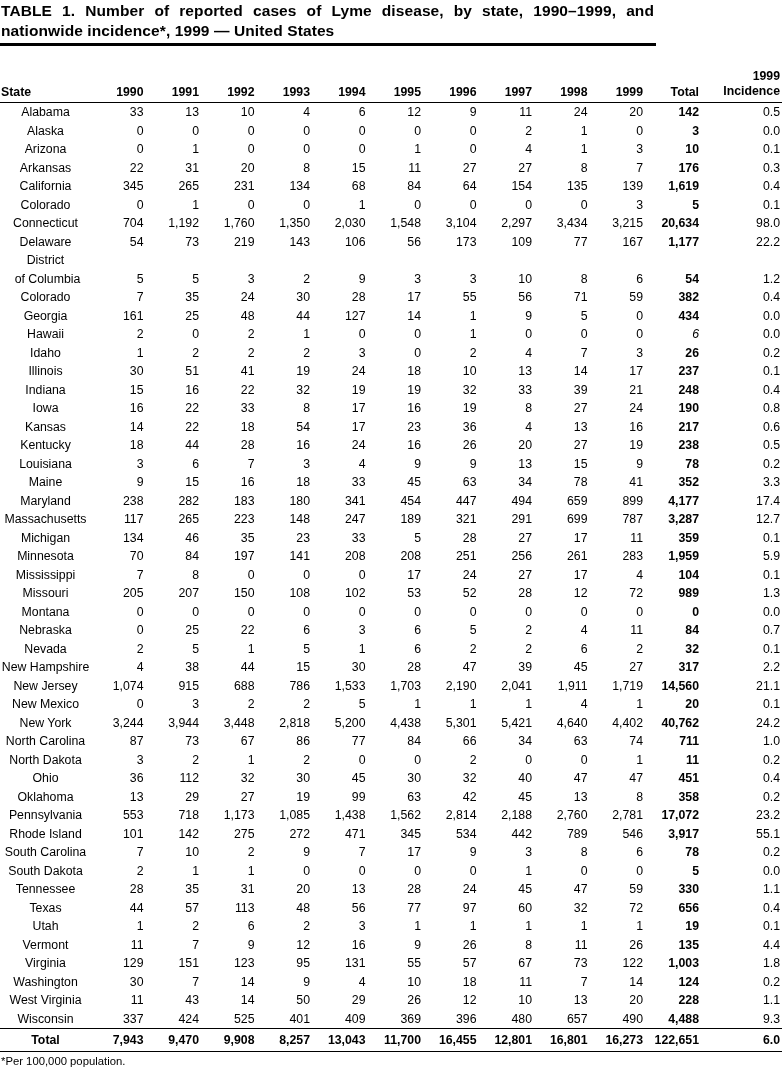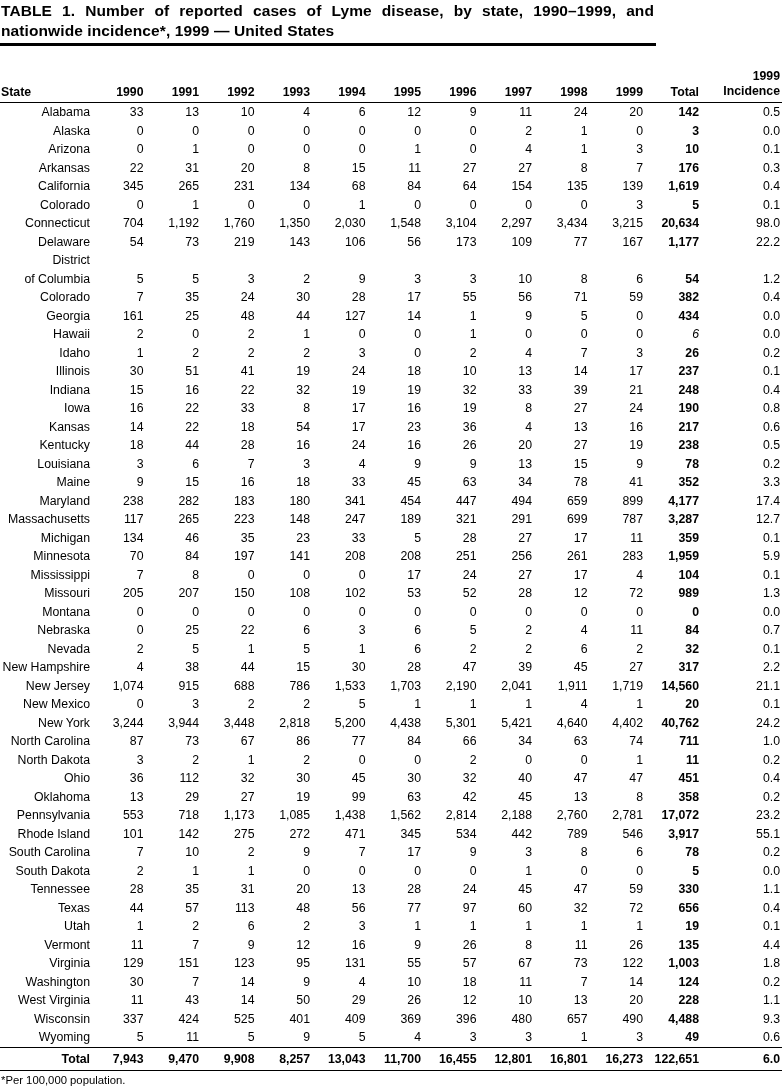--- a/index.html
+++ b/index.html
@@ -37,21 +37,21 @@
 
   .num { text-align: right; padding-right: 2px; }
 
   tbody td {
     vertical-align: bottom;
     line-height: 18.5px;
     padding: 0;
     white-space: nowrap;
   }
   tbody td div { line-height: 18.5px; }
-  td.state { text-align: right; padding-left: 1px; }
+  td.state { text-align: center; padding-left: 1px; }
   .state-line2 { padding-left: 4px; }
   td.total { font-weight: bold; }
   td.italic { font-weight: normal; font-style: italic; }
 
   tbody.total-section td {
     font-weight: bold;
     border-top: 1.5px solid #000;
     border-bottom: 1.5px solid #000;
     line-height: 20px;
     padding-top: 1px;
@@ -835,35 +835,20 @@
           <td class="num">401</td>
           <td class="num">409</td>
           <td class="num">369</td>
           <td class="num">396</td>
           <td class="num">480</td>
           <td class="num">657</td>
           <td class="num">490</td>
           <td class="num total">4,488</td>
           <td class="num incidence">9.3</td>
         </tr>
-        <tr>
-          <td class="state">Wyoming</td>
-          <td class="num">5</td>
-          <td class="num">11</td>
-          <td class="num">5</td>
-          <td class="num">9</td>
-          <td class="num">5</td>
-          <td class="num">4</td>
-          <td class="num">3</td>
-          <td class="num">3</td>
-          <td class="num">1</td>
-          <td class="num">3</td>
-          <td class="num total">49</td>
-          <td class="num incidence">0.6</td>
-        </tr>
       </tbody>
     <tbody class="total-section">
         <tr>
           <td class="state">Total</td>
           <td class="num">7,943</td>
           <td class="num">9,470</td>
           <td class="num">9,908</td>
           <td class="num">8,257</td>
           <td class="num">13,043</td>
           <td class="num">11,700</td>

